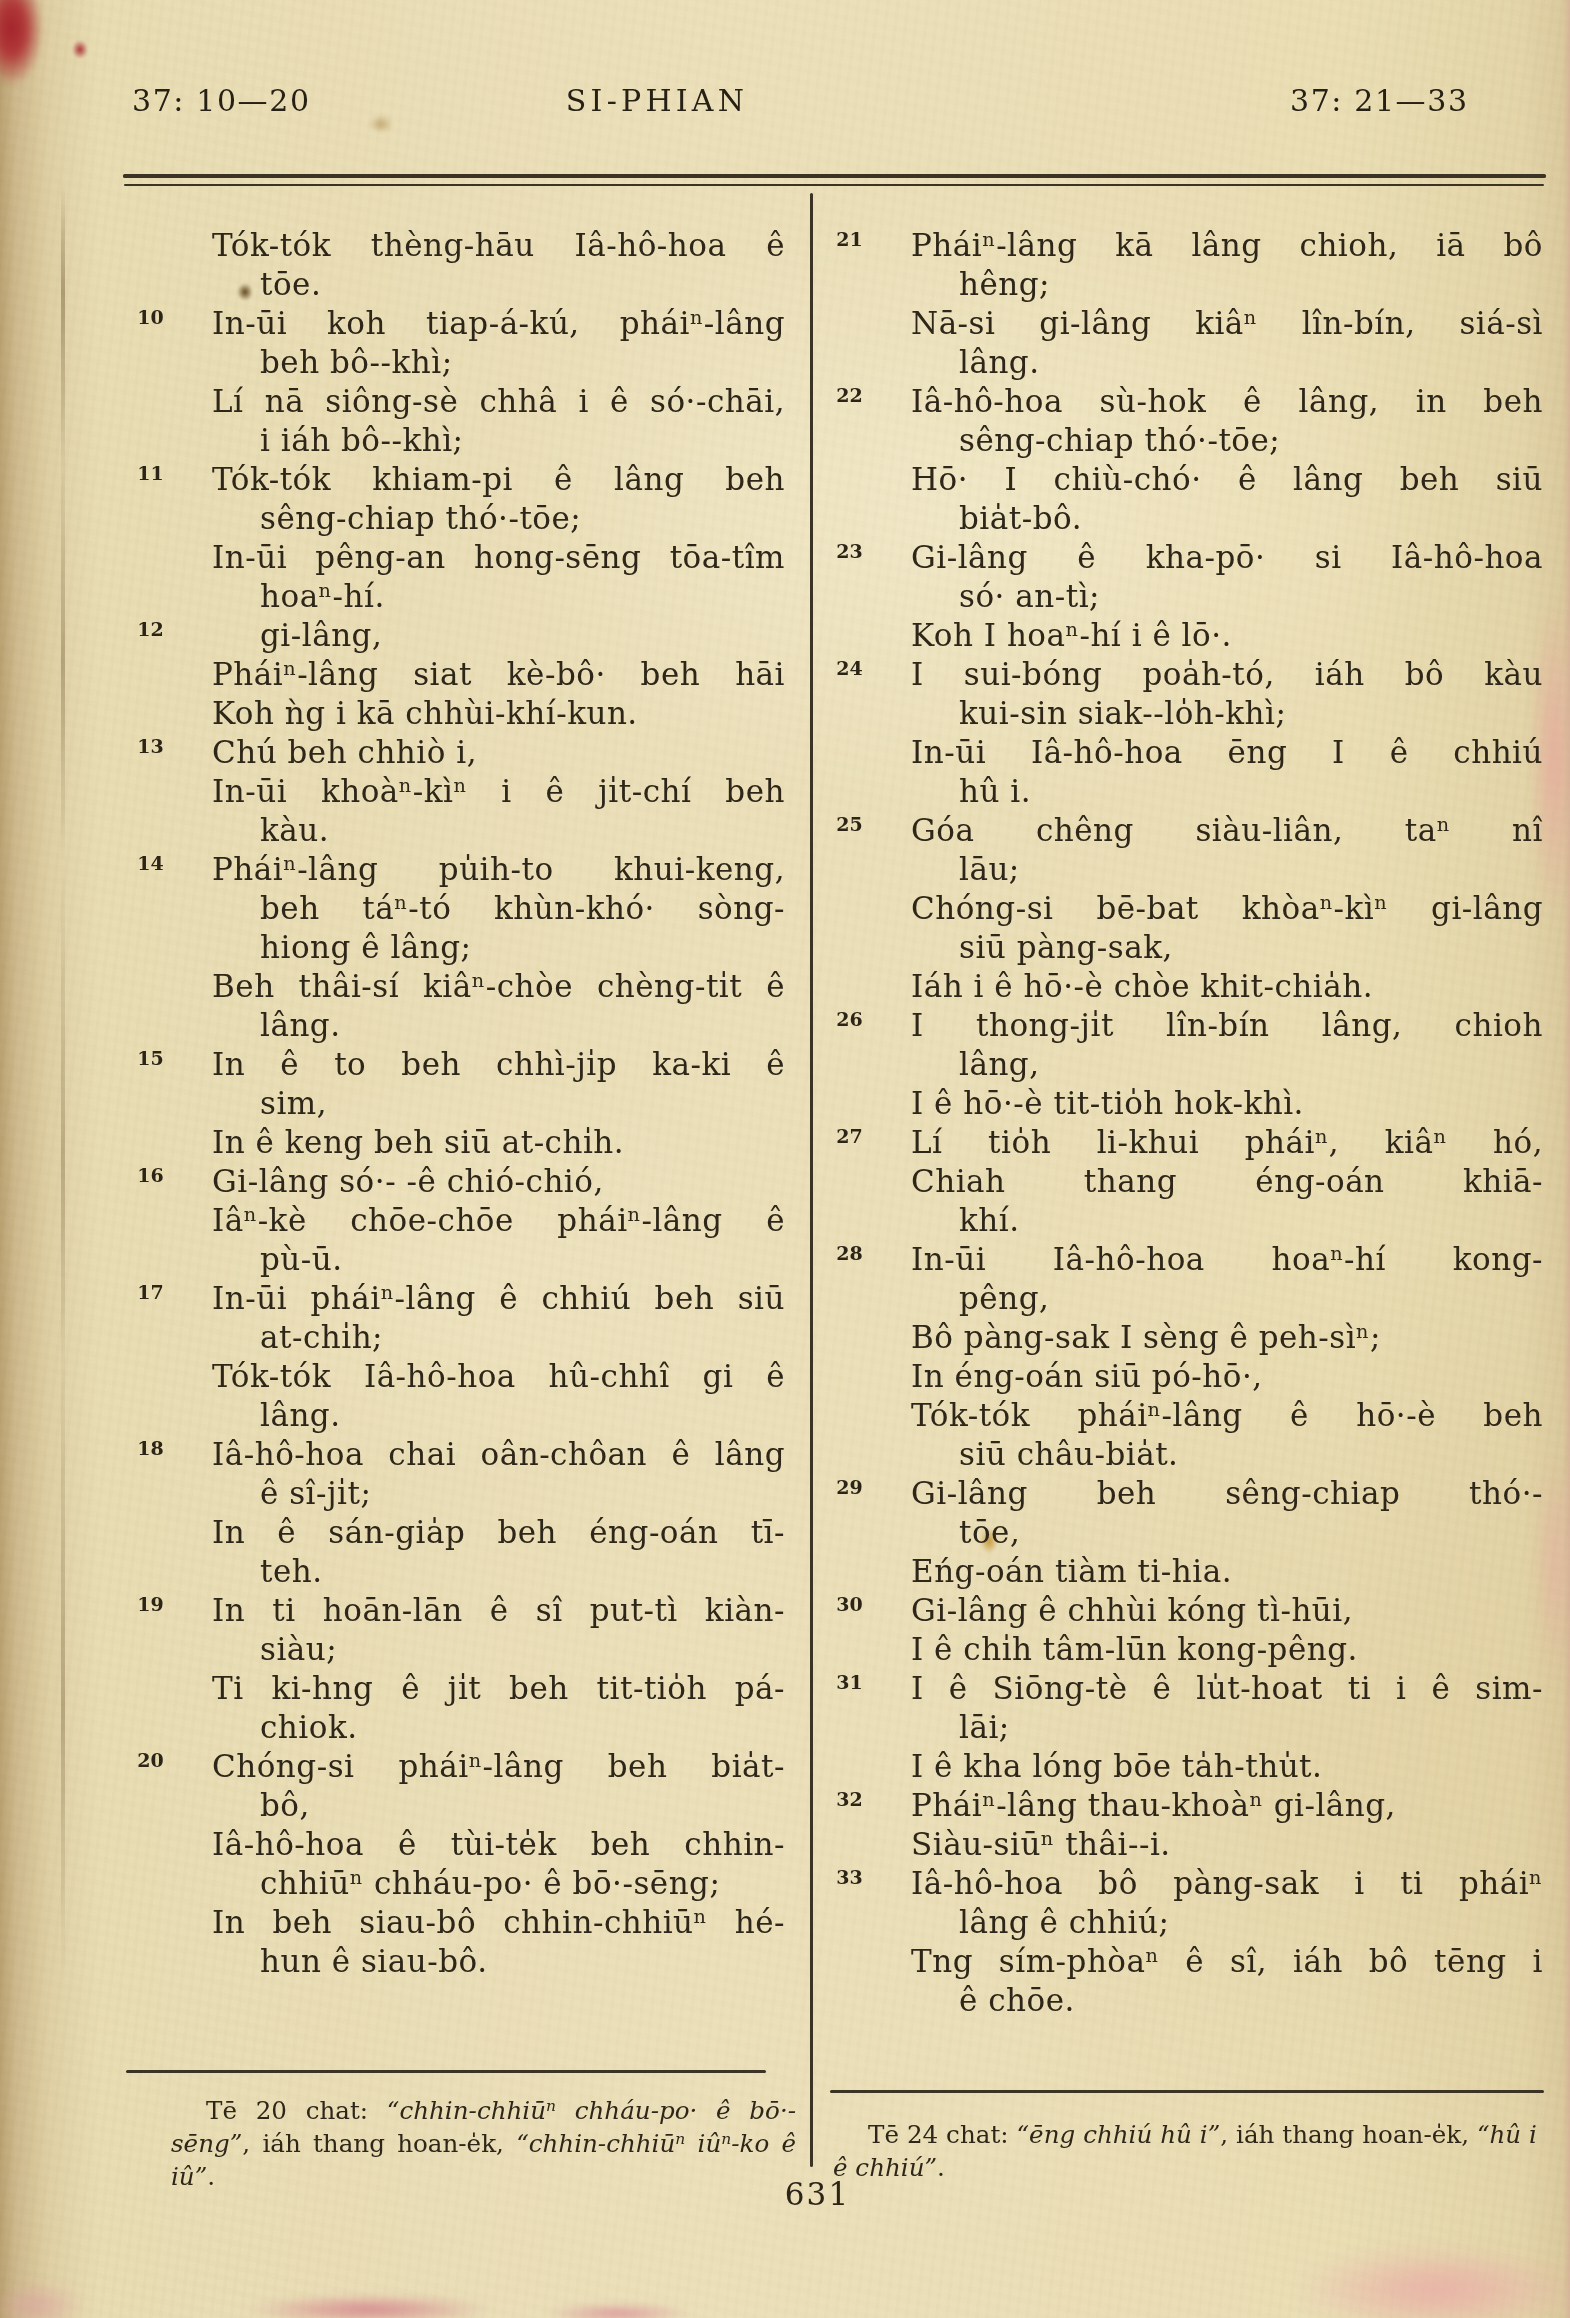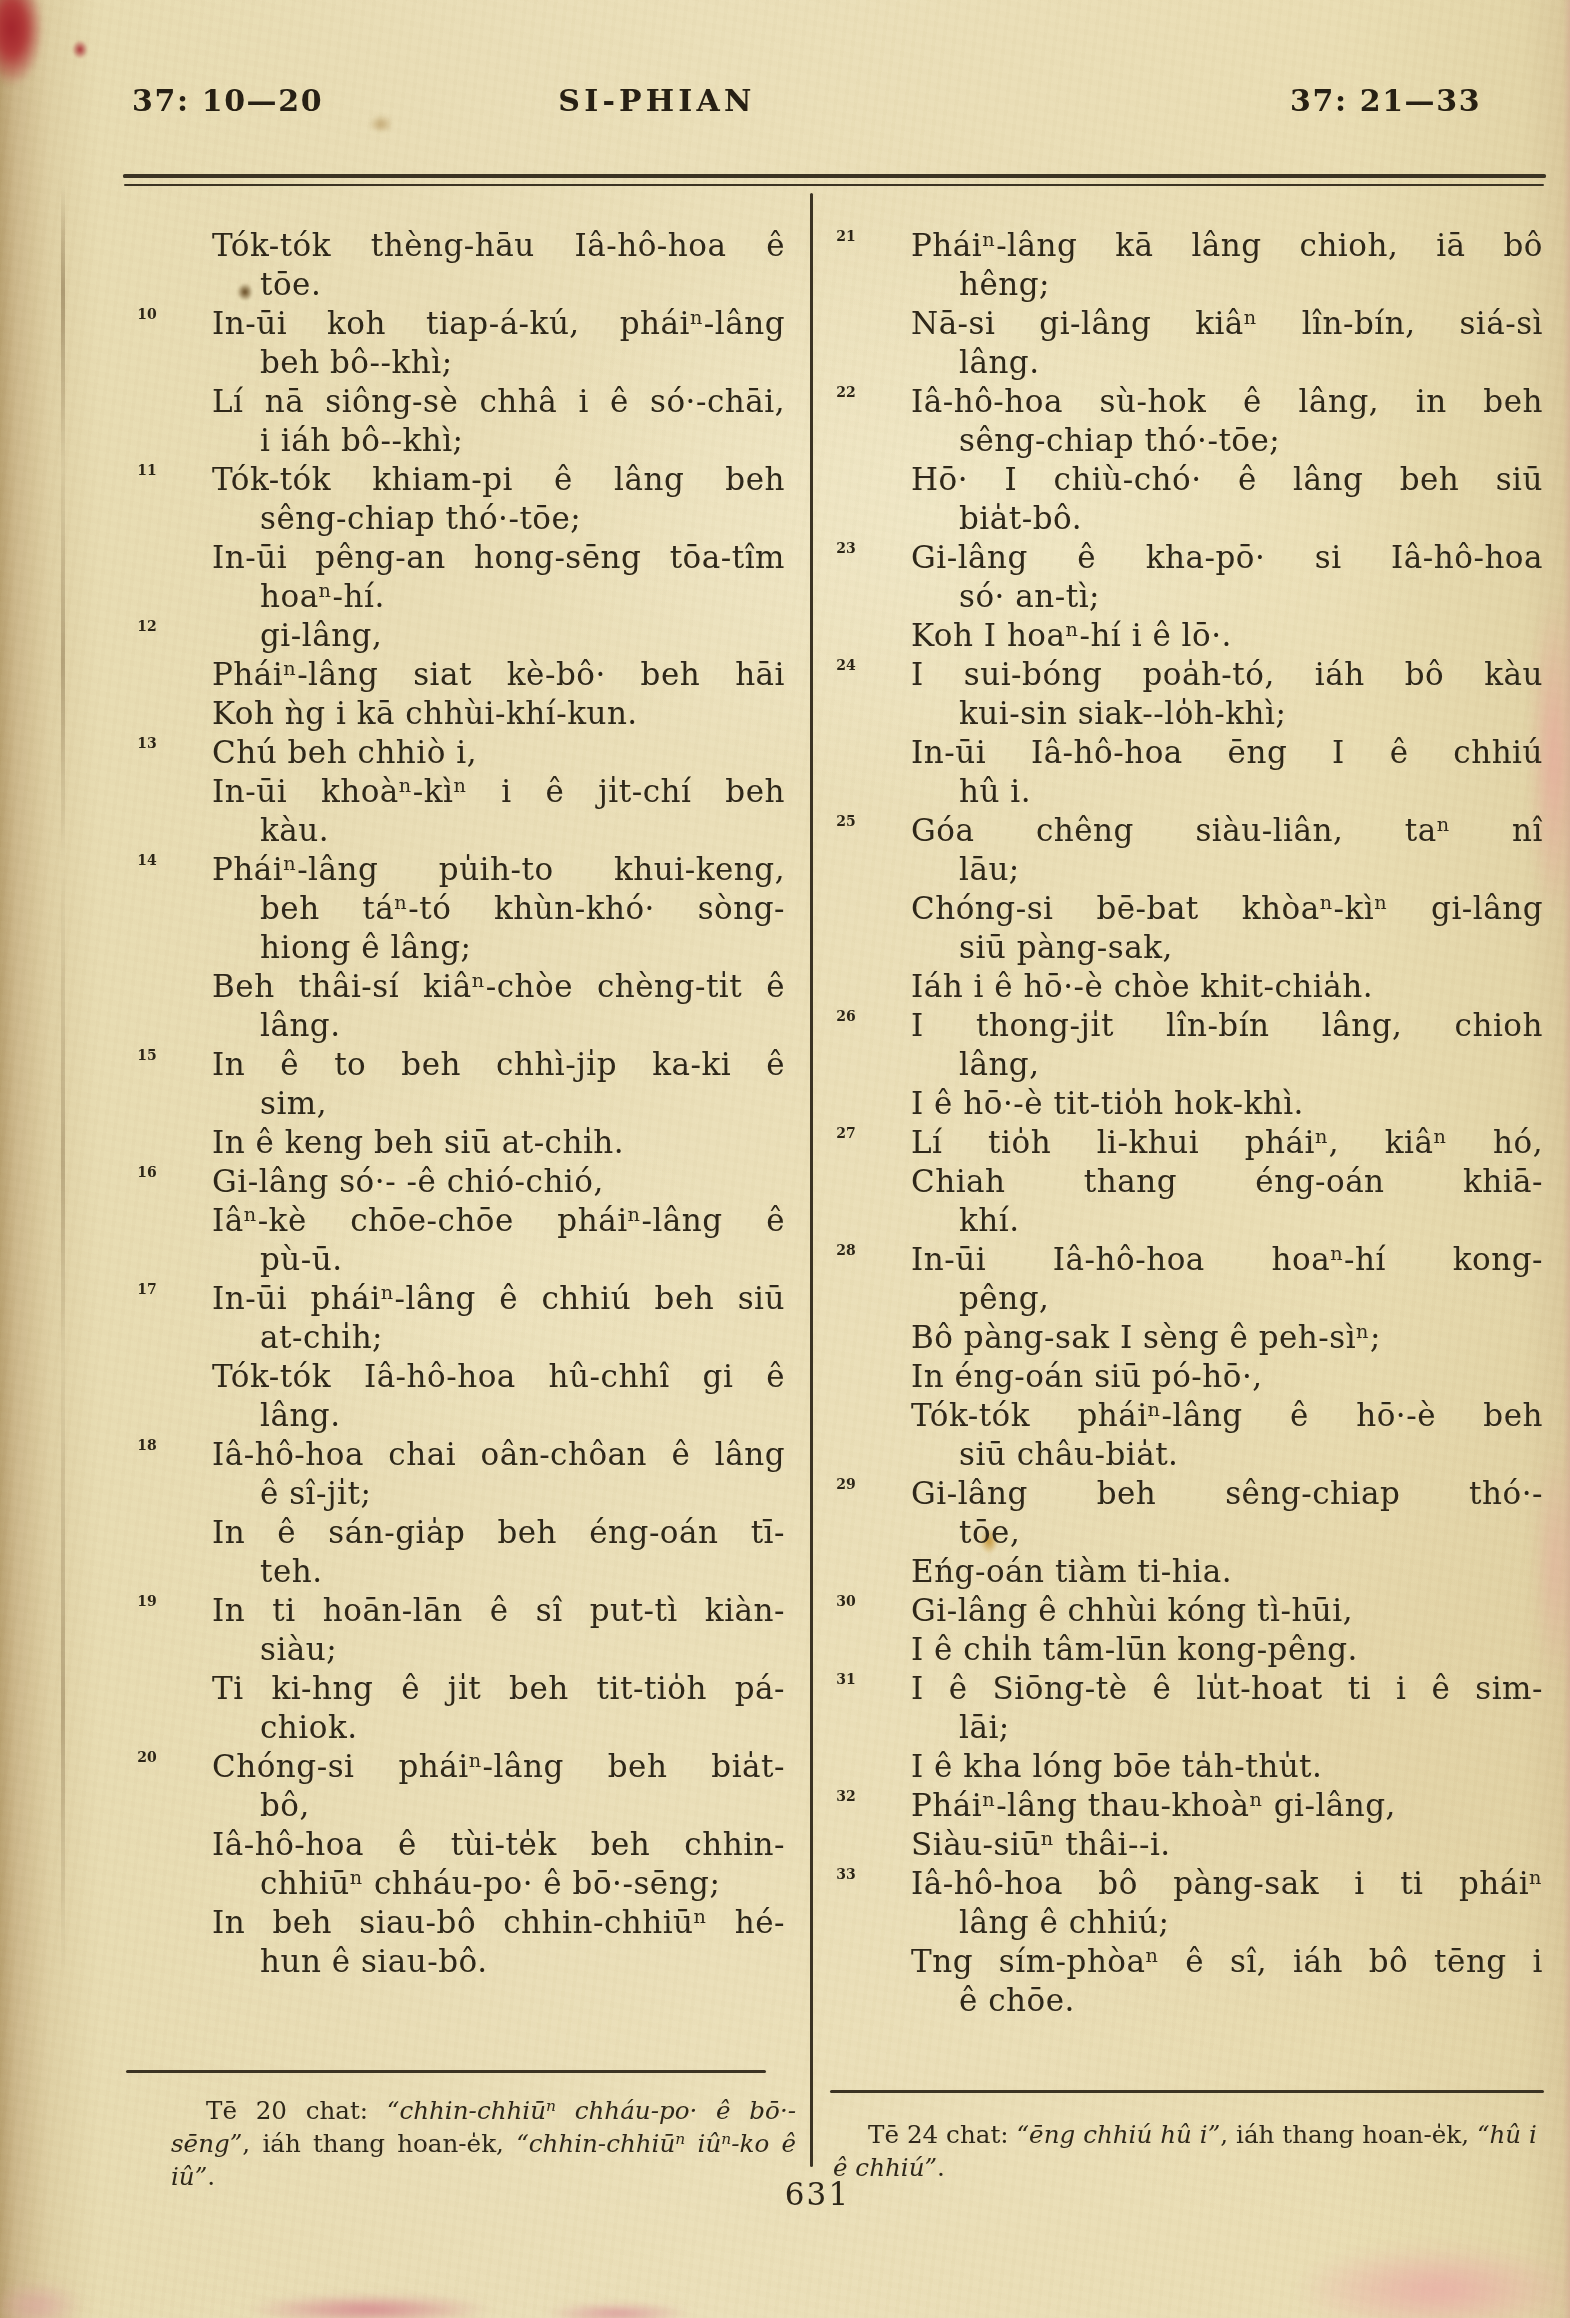--- a/index.html
+++ b/index.html
@@ -19,38 +19,38 @@
       #e9ddb5;
   }
   .grain{
     position:absolute;inset:0;pointer-events:none;opacity:.5;
     background:
       repeating-linear-gradient(97deg, rgba(120,95,50,0.03) 0 3.7px, rgba(255,250,230,0.03) 3.7px 10px),
       repeating-linear-gradient(12deg, rgba(120,95,50,0.025) 0 5.8px, rgba(255,250,230,0.025) 5.8px 12px);
   }
   .stain{position:absolute;pointer-events:none;}
 
-  .hdr{position:absolute;top:83px;font-size:30px;font-weight:bold;letter-spacing:1.6px;color:#272014;}
+  .hdr{position:absolute;top:83px;font-size:30px;font-weight:normal;letter-spacing:1.6px;color:#272014;}
   .hdr-left{left:132px;}
   .hdr-center{left:0;width:1314px;text-align:center;letter-spacing:4.2px;}
   .hdr-right{left:1290px;}
 
   .rule{position:absolute;background:#3b3323;border-radius:1.6px;}
   .rule-top-1{left:123px;width:1423px;top:174px;height:3.7px;}
   .rule-top-2{left:124px;width:1420px;top:184px;height:2.1px;}
   .col-divider{left:810px;top:193px;width:2.6px;height:1974px;}
   .fn-rule-left{left:126px;top:2070px;width:640px;height:3.1px;}
   .fn-rule-right{left:830px;top:2090px;width:714px;height:2.6px;}
 
   .col{position:absolute;top:226px;}
   .col-left{left:133px;width:652px;}
   .col-right{left:832px;width:711px;}
 
   .verse{position:relative;}
-  .vnum{position:absolute;left:4.2px;top:2.1px;font-size:14px;font-weight:bold;color:#2c2517;}
+  .vnum{position:absolute;left:4.2px;top:2.1px;font-size:19px;font-weight:bold;color:#2c2517;}
   .lines{margin-left:79px;}
   .line{font-size:31px;line-height:39px;letter-spacing:0.5px;}
   .line.j{text-align:justify;text-align-last:justify;}
   .line.i1{padding-left:48px;}
 
   .footnote{position:absolute;font-size:24.6px;line-height:33px;text-align:justify;text-indent:35px;color:#2e2719;}
   .footnote-left{left:133px;top:2094px;width:625px;margin-left:38px;}
   .footnote-right{left:833px;top:2118px;width:704px;}
   .footnote .it{font-style:italic;}
 

